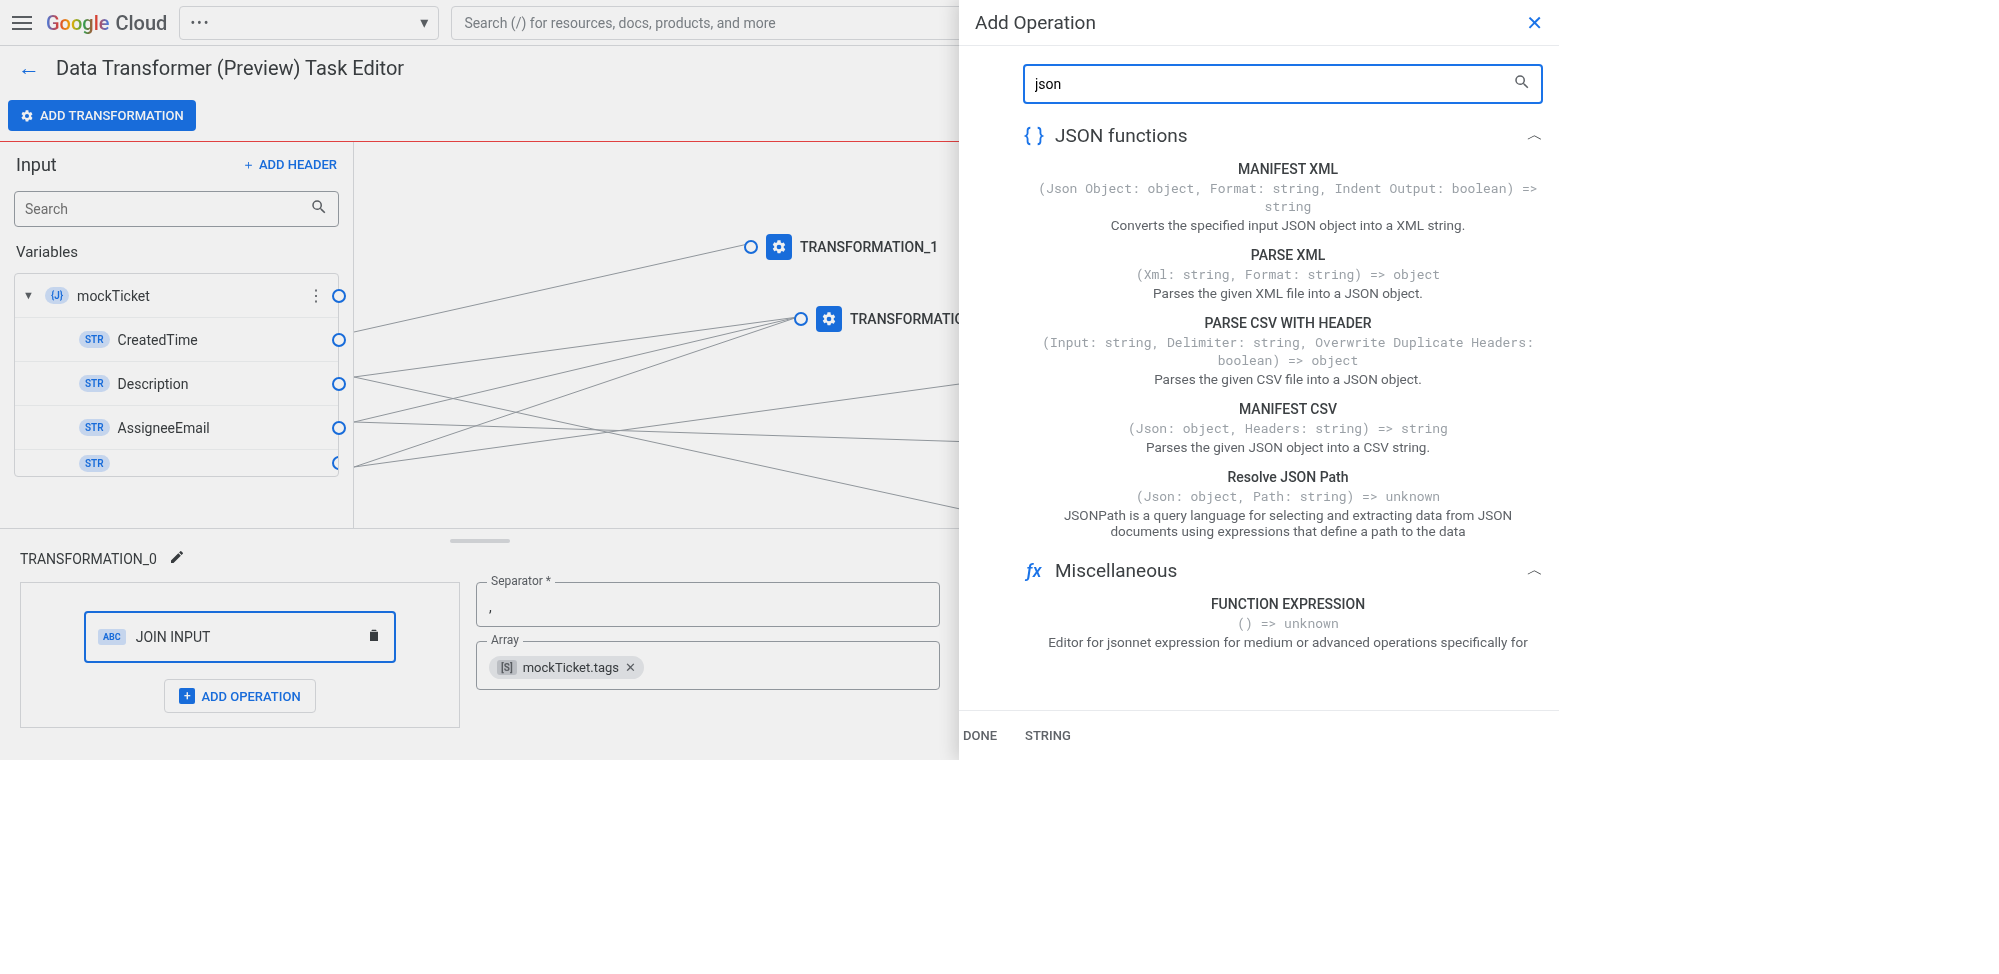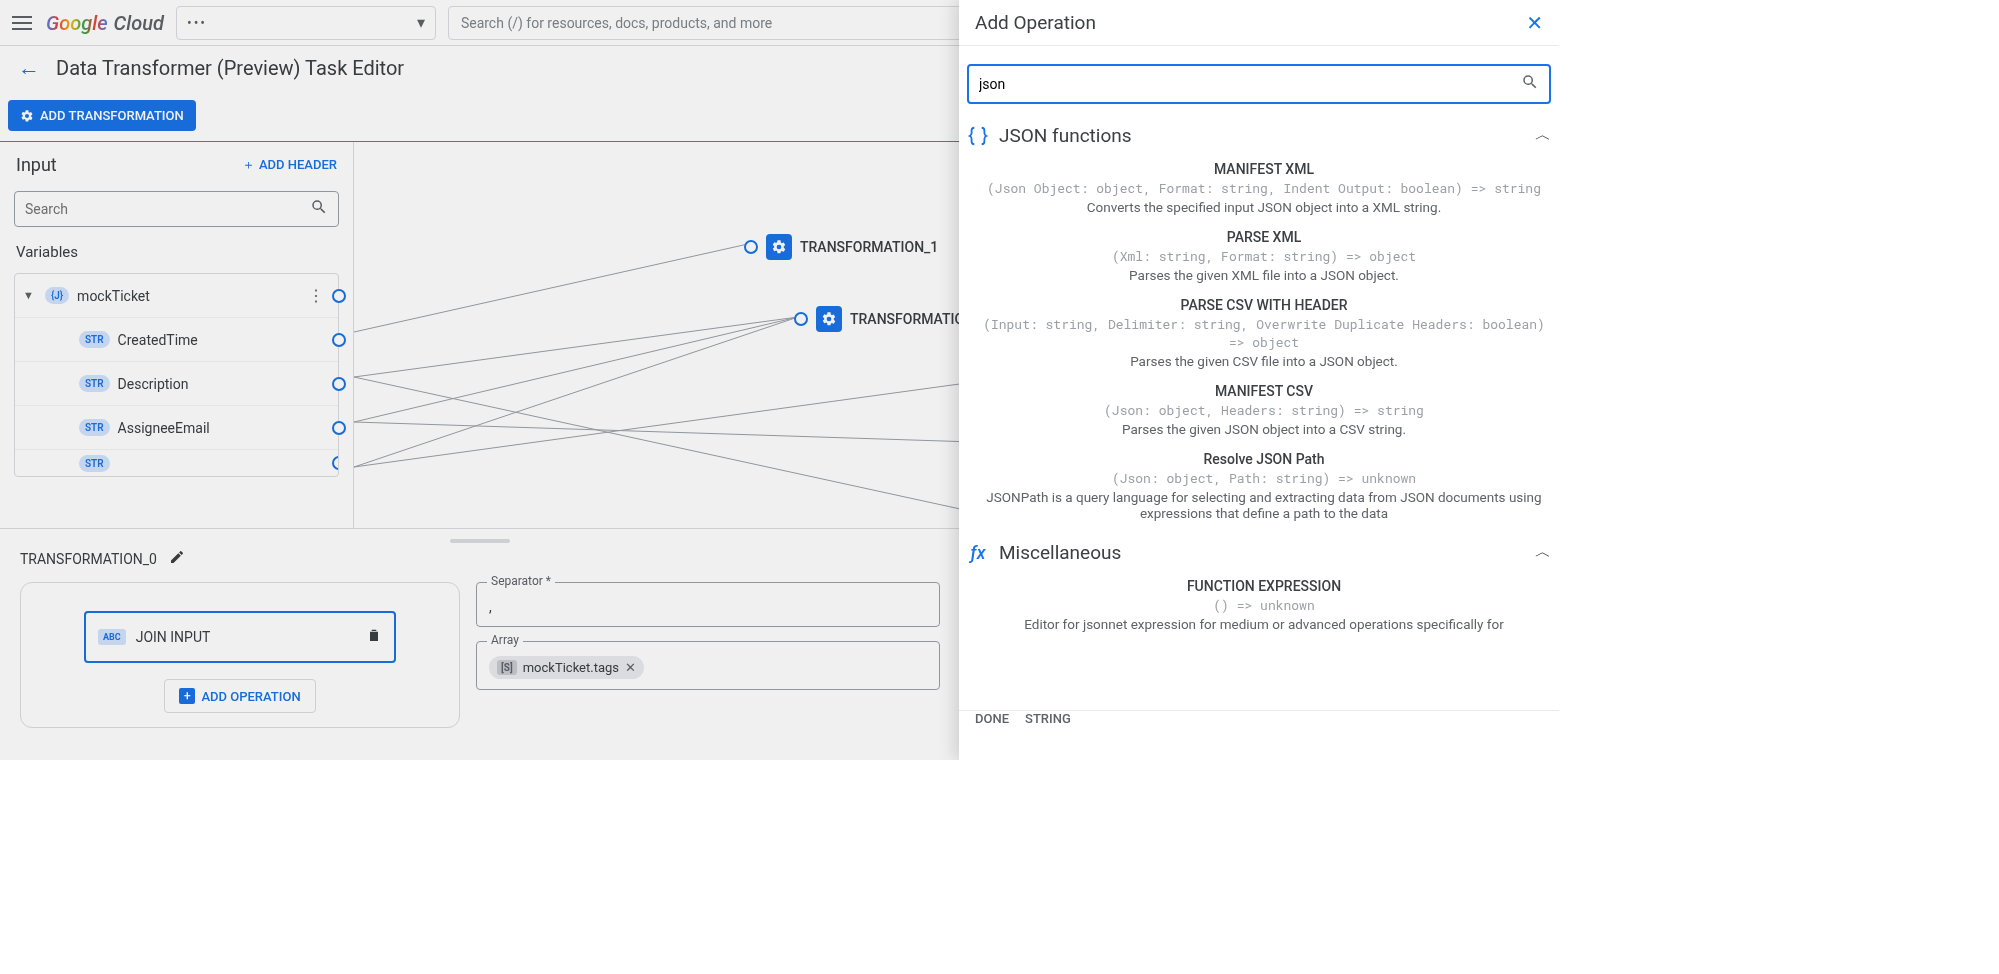--- a/index.html
+++ b/index.html
@@ -2,21 +2,21 @@
 <html><head>
 <meta charset="utf-8">
 <style>
 * { box-sizing: border-box; margin: 0; padding: 0; font-family: "Google Sans", Roboto, Arial, sans-serif; }
 body { width: 1559px; height: 760px; background: #fff; overflow: hidden; position: relative; }
 
 
 .topbar { height: 46px; display: flex; align-items: center; padding: 0 10px; border-bottom: 1px solid #dadce0; gap: 12px; }
 .hamburger { width: 24px; height: 24px; display:flex; flex-direction:column; justify-content:center; gap:4px; padding:2px; cursor:pointer;}
 .hamburger span{height:2px;background:#5f6368;}
-.logo { font-size: 20px; font-weight:500; display:flex; gap:6px; align-items:center;font-style:italic;}
+.logo { font-size: 20px; font-weight:500; display:flex; gap:6px; align-items:center;}
 .logo .g { background: linear-gradient(90deg,#4285f4,#ea4335,#fbbc05,#34a853,#ea4335,#4285f4); -webkit-background-clip:text; color:transparent; font-weight:500;}
 .logo .cloud{color:#5f6368;}
 .project-picker{ width:260px; height:34px; border:1px solid #dadce0; border-radius:4px; display:flex; align-items:center; padding:0 10px; justify-content:space-between; color:#5f6368;}
 .project-picker .dots{ font-size:14px; letter-spacing:2px;}
 .search-bar{ flex:1; height:34px; border:1px solid #dadce0; border-radius:4px; padding:0 12px; color:#80868b; font-size:14px; display:flex; align-items:center;}
 
 
 .pagehead{ height:44px; display:flex; align-items:center; gap:16px; padding:0 18px; }
 .back-arrow{ color:#1a73e8; font-size:22px; cursor:pointer;}
 .page-title{ font-size:20px; color:#3c4043;}
@@ -52,55 +52,55 @@
 .node .chip{ background:#1a73e8; width:26px; height:26px; border-radius:4px; display:flex; align-items:center; justify-content:center;}
 .node .label{ font-size:14px; color:#3c4043; font-weight:500;}
 .edge{ position:absolute; stroke:#9aa0a6; stroke-width:1; fill:none;}
 
 
 .bottom{ position:absolute; bottom:0; left:0; width:960px; background:#fff; border-top:1px solid #dadce0; padding:10px 20px 14px; height:232px;}
 .drag-handle{ width:60px; height:4px; background:#dadce0; border-radius:2px; margin:0 auto 6px;}
 .trans-name{ display:flex; align-items:center; gap:12px; color:#3c4043; font-size:14px; margin-bottom:14px;}
 .pencil{ cursor:pointer; color:#3c4043;}
 .bottom-body{ display:flex; gap:16px; }
-.op-card-wrap{ width:440px; border:1px solid #dadce0; border-radius:12px; padding:28px 18px 14px; display:flex; flex-direction:column; align-items:center;}
+.op-card-wrap{ width:440px; border:1px solid #dadce0; border-radius:0; padding:28px 18px 14px; display:flex; flex-direction:column; align-items:center;}
 .op-card{ border:2px solid #1a73e8; border-radius:4px; height:52px; width:312px; display:flex; align-items:center; padding:0 12px; gap:10px;}
 .op-type{ background:#d2e3fc; color:#1a73e8; font-size:9px; font-weight:700; padding:3px 5px; border-radius:3px;}
 .op-label{ flex:1; font-size:14px; color:#3c4043;}
 .trash{ cursor:pointer; color:#3c4043; font-size:16px;}
 .add-op{ margin-top:16px; border:1px solid #dadce0; border-radius:4px; padding:8px 14px; display:flex; align-items:center; gap:6px; color:#1a73e8; font-size:13px; font-weight:500; cursor:pointer;}
 .add-op .plus-box{ width:16px; height:16px; background:#1a73e8; color:#fff; display:flex; align-items:center; justify-content:center; border-radius:2px; font-size:12px;}
 .fields{ flex:1; display:flex; flex-direction:column; gap:14px;}
 .field{ border:1px solid #9aa0a6; border-radius:4px; position:relative; padding:14px 12px 10px; }
 .field .flabel{ position:absolute; top:-9px; left:10px; background:#fff; padding:0 4px; font-size:12px; color:#5f6368;}
 .field .fval{ font-size:14px; color:#3c4043;}
 .tag-chip{ display:inline-flex; align-items:center; gap:6px; background:#e8eaed; border-radius:14px; padding:4px 8px; font-size:13px; color:#3c4043;}
 .tag-chip .s-badge{ background:#c7cad0; color:#5f6368; font-size:10px; font-weight:700; padding:2px 4px; border-radius:3px;}
 .tag-chip .x{ color:#5f6368; cursor:pointer;}
 
 
 .drawer{ position:absolute; top:0; right:0; width:600px; height:100%; background:#fff; box-shadow:-4px 0 16px rgba(0,0,0,0.15); display:flex; flex-direction:column;}
 .drawer-head{ height:46px; display:flex; align-items:center; justify-content:space-between; padding:0 16px; border-bottom:1px solid #e8eaed;}
 .drawer-head h2{ font-size:19px; font-weight:400; color:#3c4043;}
 .close-x{ color:#1a73e8; font-size:20px; cursor:pointer; font-weight:300;}
-.drawer-body{ flex:1; overflow:auto; padding:18px 8px;}
+.drawer-body{ flex:1; overflow:auto; padding:18px 16px;margin-left:48px;}
 .d-search{ border:2px solid #1a73e8; border-radius:4px; height:40px; display:flex; align-items:center; padding:0 10px;}
 .d-search input{ flex:1; border:none; outline:none; font-size:14px;}
 .d-search .mag{ color:#5f6368;}
 .section{ margin-top:20px;text-align:center;}
 .sec-head{ display:flex; align-items:center; justify-content:space-between; cursor:pointer;}
 .sec-head-left{ display:flex; align-items:center; gap:10px;}
 .sec-icon{ width:22px; height:22px;}
 .sec-title{ font-size:19px; color:#3c4043;}
 .sec-chev{ color:#3c4043; font-size:16px;}
 .func{ margin:14px 0 0 10px; cursor:pointer;}
 .func-name{ font-size:14px; color:#3c4043; font-weight:500;}
 .func-sig{ font-family: "Roboto Mono", monospace; font-size:13px; color:#9aa0a6; margin:2px 0;}
 .func-desc{ font-size:13.5px; color:#5f6368;}
-.drawer-foot{ height:50px; display:flex; align-items:flex-start; gap:16px; padding:0 16px; border-top:1px solid #e8eaed;}
+.drawer-foot{ height:50px; display:flex; align-items:center; gap:28px; padding:0 4px; border-top:1px solid #e8eaed;}
 .drawer-foot button{ border:none; background:transparent; font-size:13px; font-weight:500; color:#5f6368; cursor:pointer;}
 
 
 .scrim{ position:absolute; inset:0; background:rgba(0,0,0,0.06); pointer-events:none;}
 </style>
 </head>
 <body>
 
 <div class="topbar">
   <div class="hamburger">

